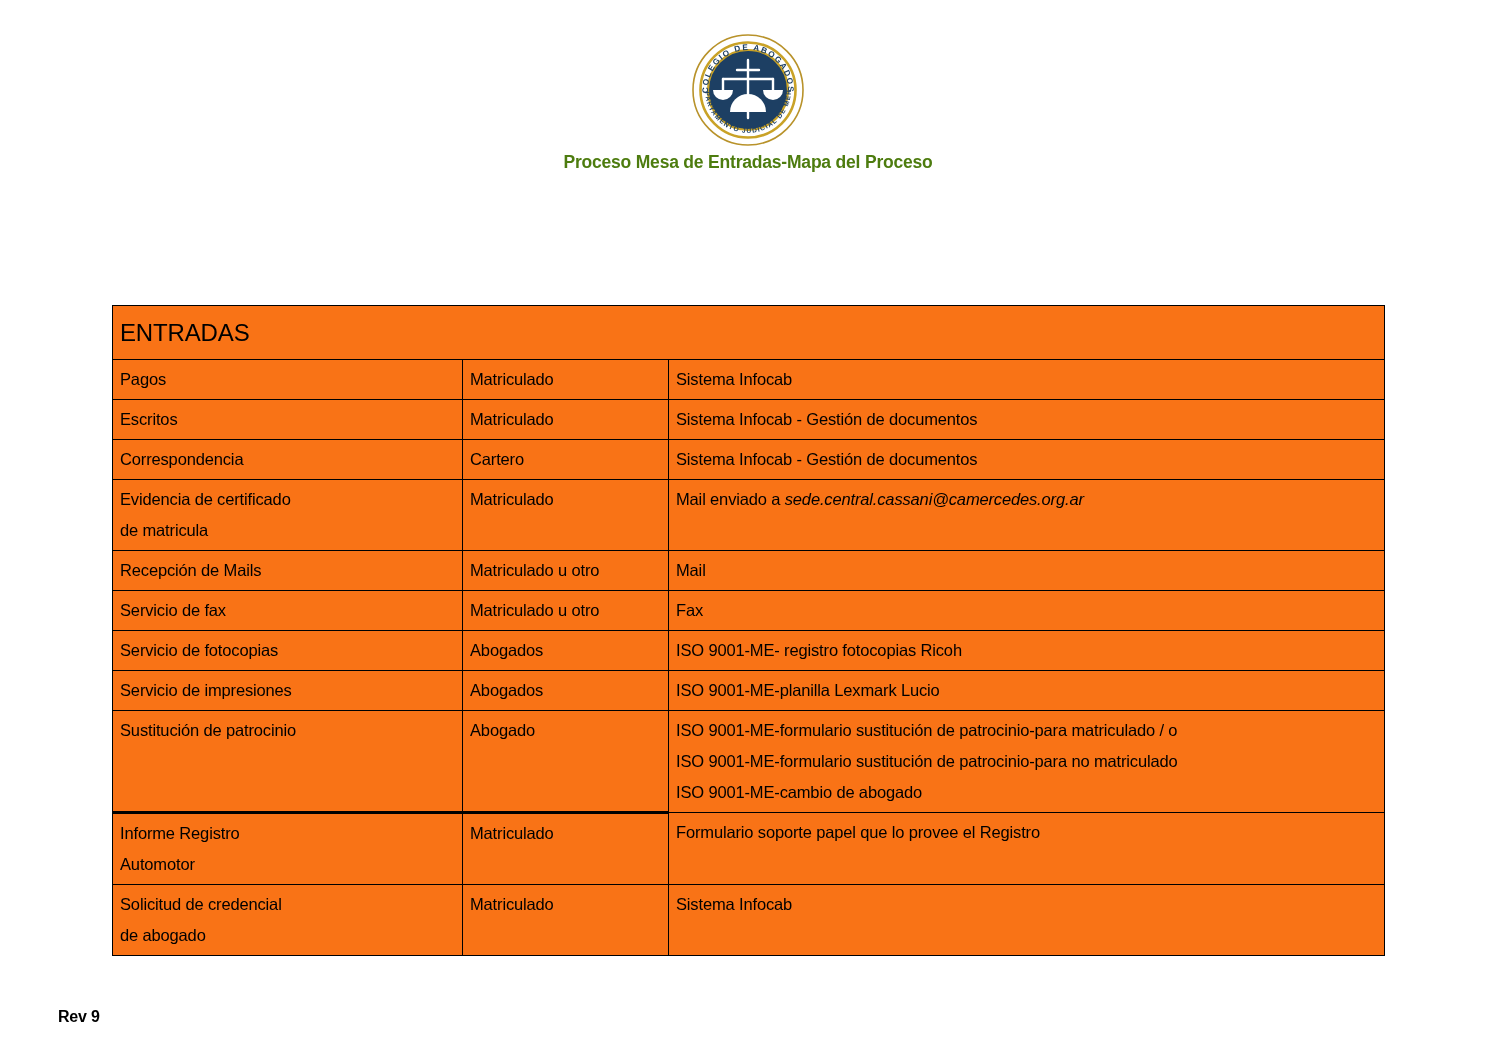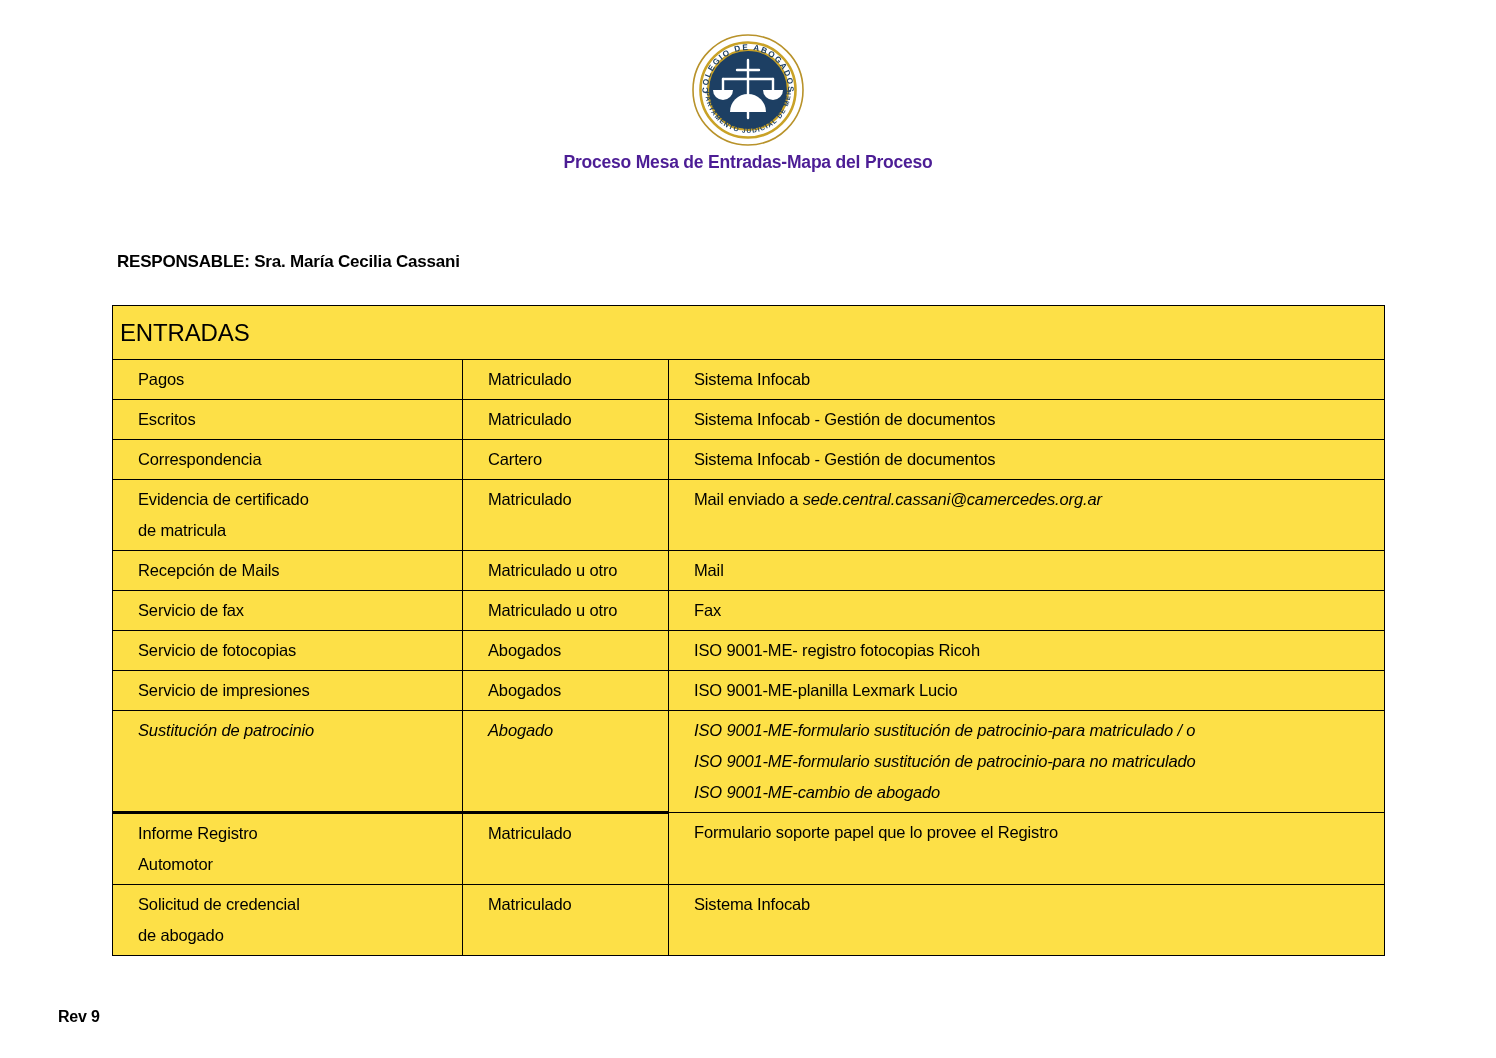--- a/index.html
+++ b/index.html
@@ -37,21 +37,21 @@
     margin: 0 auto;
     position: relative;
   }
   .logo-svg { display: block; width: 112px; height: 112px; }
 
   .doc-title {
     margin-top: 6px;
     font-size: 17.5px;
     font-weight: 600;
     letter-spacing: -0.2px;
-    color: #4c1d95;
+    color: #4d7c0f;
   }
 
   
   .responsable {
     position: absolute;
     top: 252px;
     left: 117px;
     font-size: 17px;
     font-weight: bold;
     letter-spacing: -0.2px;
@@ -76,44 +76,44 @@
   table.entradas col.c3 { width: 716px; }
 
   table.entradas td,
   table.entradas th {
     border: 1.6px solid #000;
     padding: 4px 6px 4px 7px;
     vertical-align: top;
     text-align: left;
     font-weight: normal;
     line-height: 1.88;
-    background: #fde047;
+    background: #f97316;
   }
 
   td.title-cell {
     font-size: 24px;
     font-weight: 600;
     padding: 4px 6px 6px 7px;
     line-height: 1.4;
   }
   th.hdr {
     font-weight: bold;
     line-height: 1.6;
     padding-top: 3px;
     padding-bottom: 3px;
   }
 
   
   tr.r-1 td { height: 22px; }
   
   tr.r-2 td { height: 52px; }
   
-  tr.r-3 td { height: 78px; font-style: italic; }
-
-  .cell-lines > div { white-space: nowrap; margin-left: 18px; }
+  tr.r-3 td { height: 78px; }
+
+  .cell-lines > div { white-space: nowrap; }
   .em { font-style: italic; }
 
   
   td.heavy {
     border: 3px solid #000;
   }
   tr.heavy-row td.c-first,
   tr.heavy-row td.c-second { border-bottom-width: 3px; }
 
   
@@ -161,21 +161,20 @@
           <line x1="81" y1="45" x2="81" y2="56"></line>
         </g>
         <path d="M 21,56 A 10,10 0 0 0 41,56 Z" fill="#ffffff"></path>
         <path d="M 71,56 A 10,10 0 0 0 91,56 Z" fill="#ffffff"></path>
         <path d="M 38,78 A 18,18 0 0 1 74,78 Z" fill="#ffffff"></path>
       </svg>
     </div>
     <div class="doc-title">Proceso Mesa de Entradas-Mapa del Proceso</div>
   </div>
 
-  <div class="responsable">RESPONSABLE: Sra. María Cecilia Cassani</div>
 
   <div class="tbl-wrap">
     <table class="entradas">
       <colgroup>
           <col class="c1">
           <col class="c2">
           <col class="c3">
         </colgroup>
       <tbody id="tbody">
         <tr>

